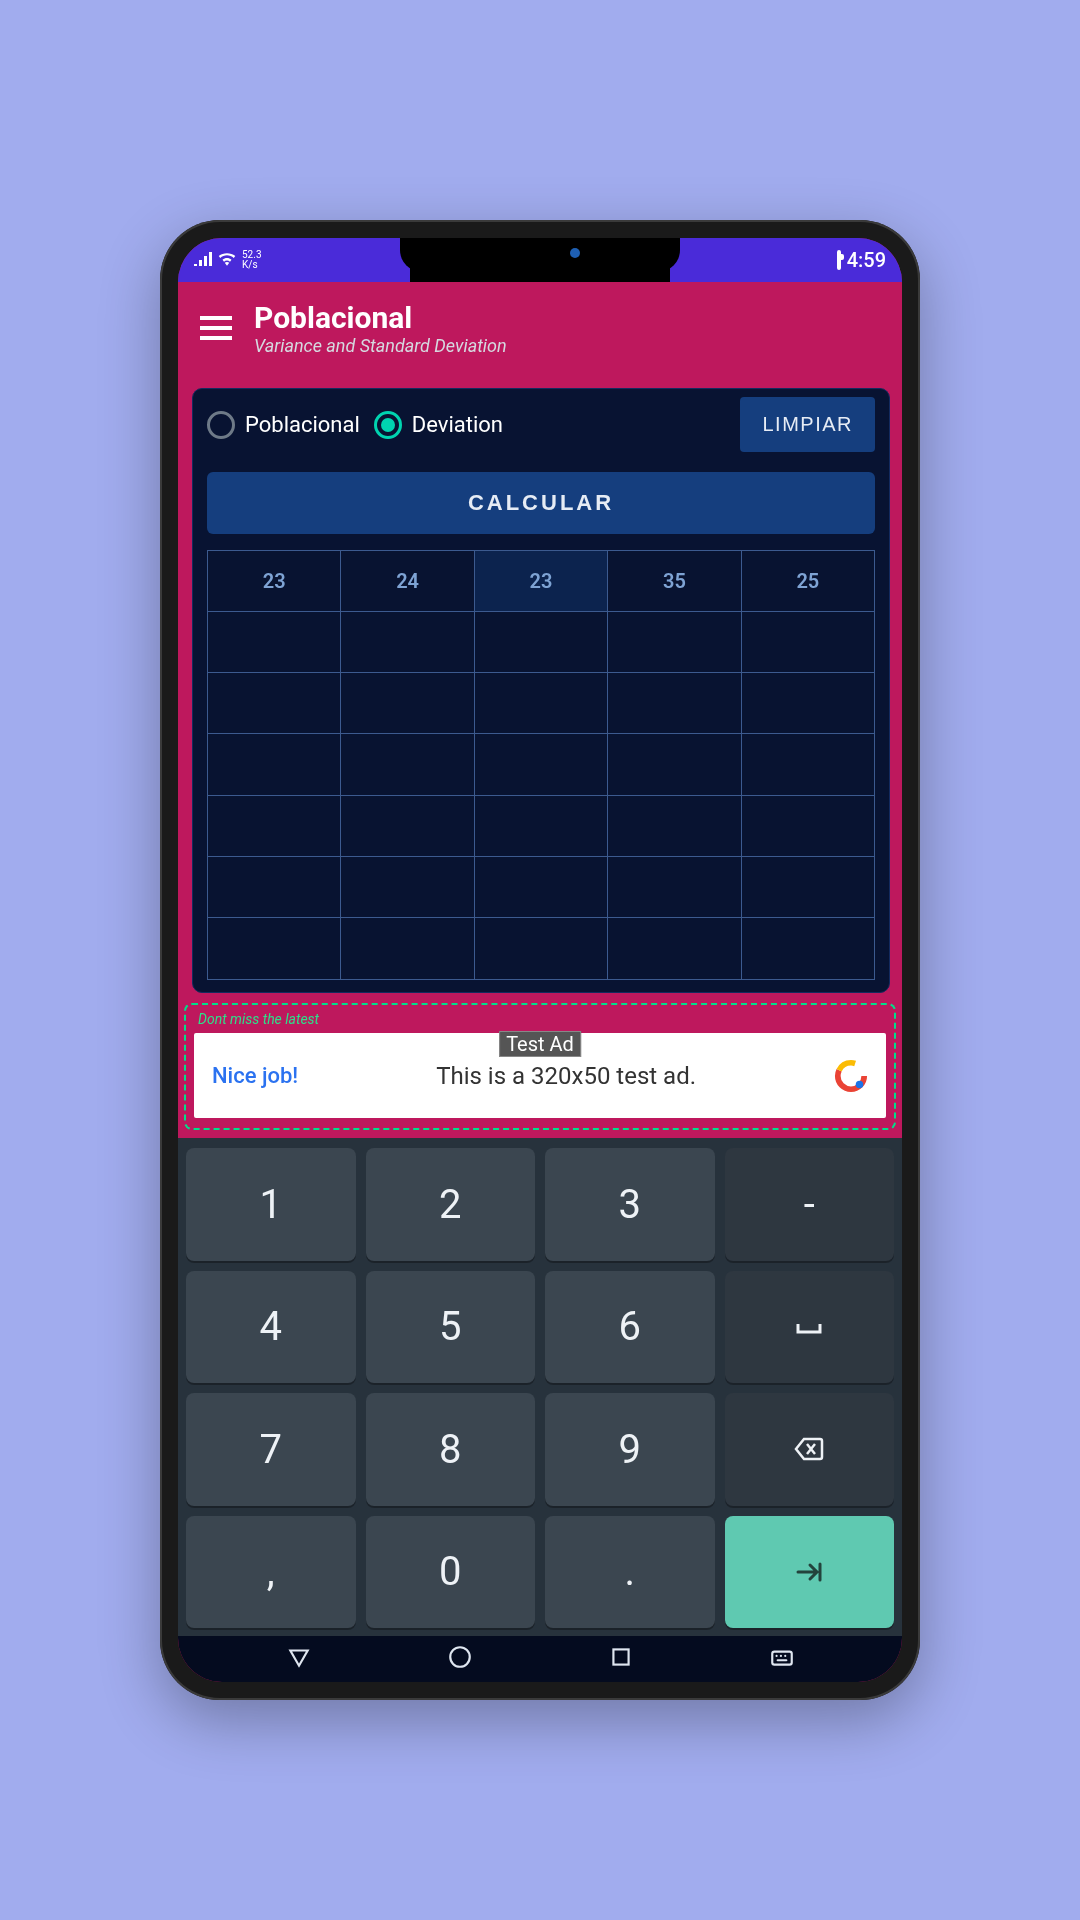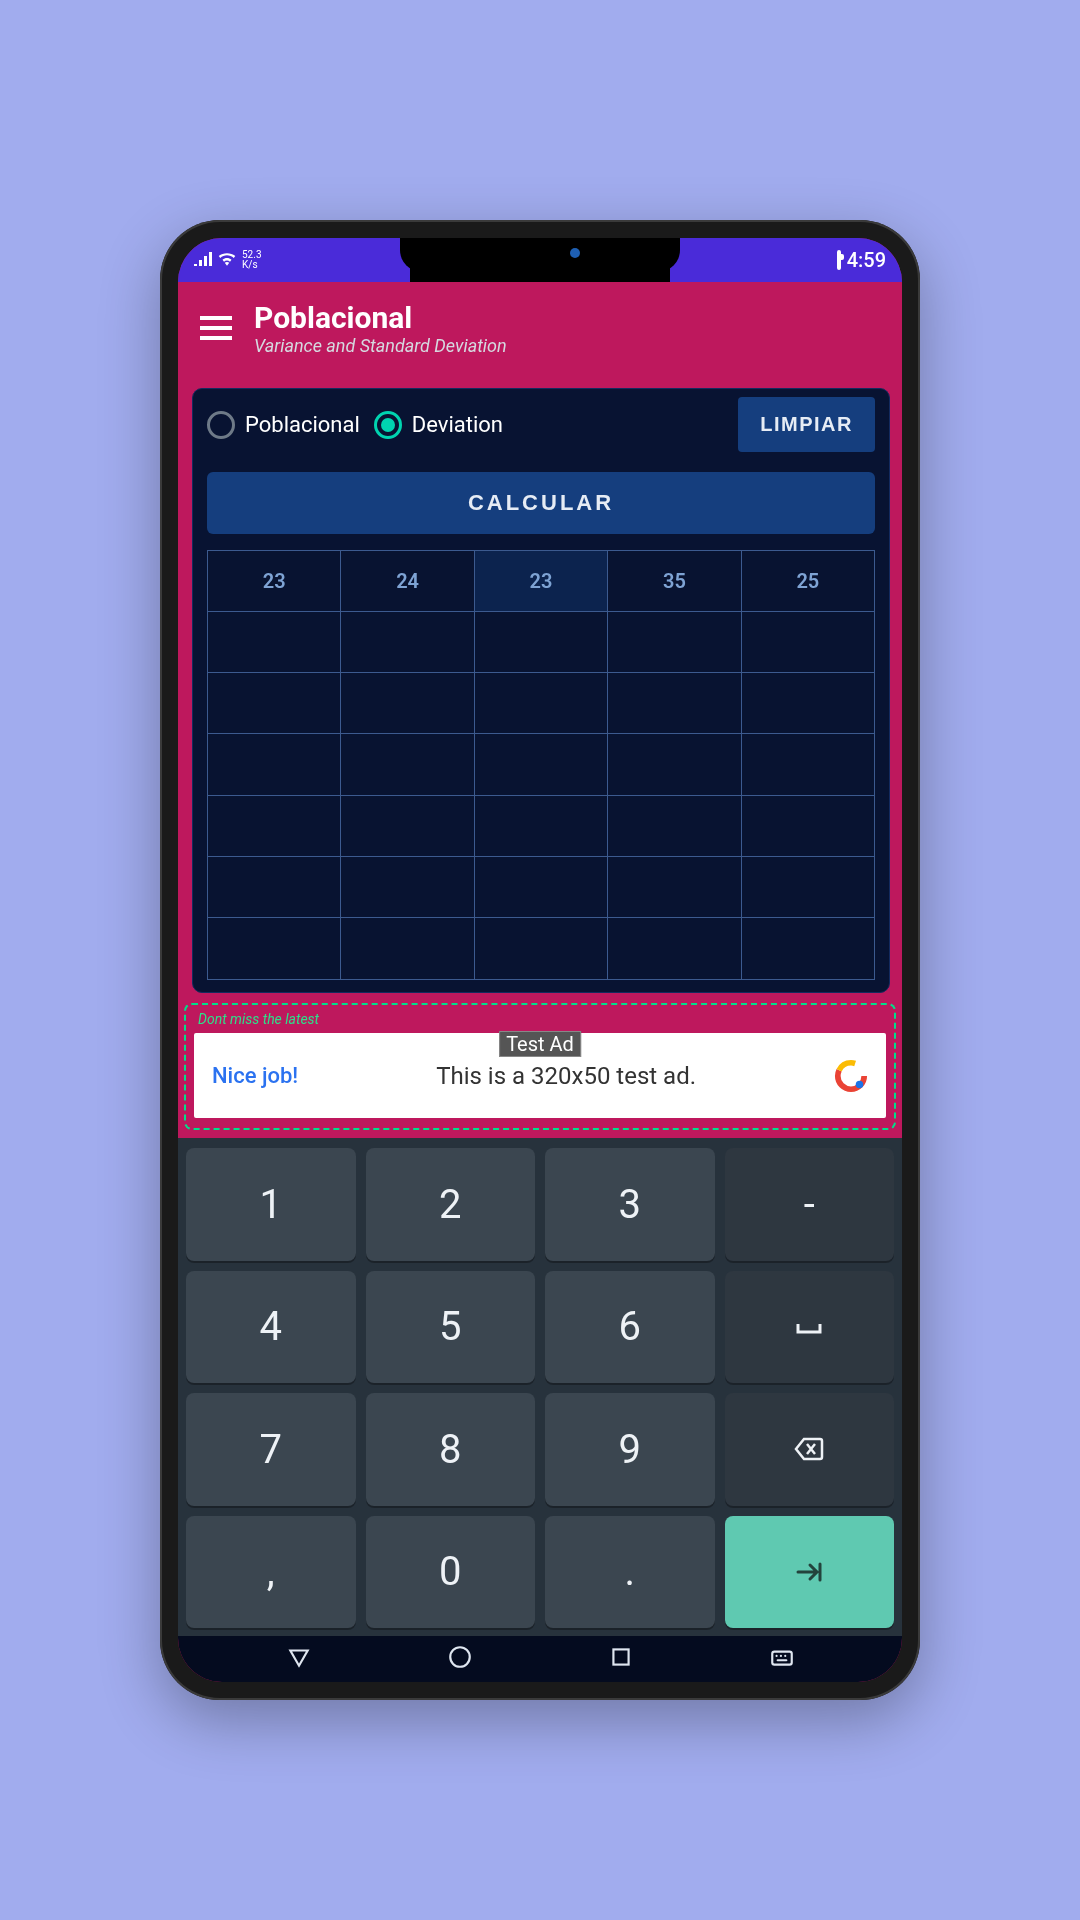--- a/index.html
+++ b/index.html
@@ -78,21 +78,21 @@
   .radio-btn {
     width: 28px; height:28px; border: 3px solid #6e7a88; border-radius:50%;
     display:flex; align-items:center; justify-content:center;
   }
   .radio-btn.selected { border-color:#00d4b0; }
   .radio-btn.selected::after { content:''; width:14px; height:14px; border-radius:50%; background:#00d4b0; }
   .radio label { color:#fff; font-size: 22px; }
   .btn-clear {
     margin-left:auto;
     background:#153e7e; color:#e6ecf5;
-    font-size:20px; font-weight:700; letter-spacing:1.5px;
+    font-size:20px; font-weight:400; letter-spacing:1.5px;
     padding: 16px 22px; border:none; border-radius:4px;
   }
   .btn-calc {
     margin-top: 20px; width:100%;
     background:#153e7e; color:#e6ecf5;
     font-size:22px; font-weight:600; letter-spacing:3px;
     padding: 18px; border:none; border-radius:6px;
   }
   
   .data-grid {

